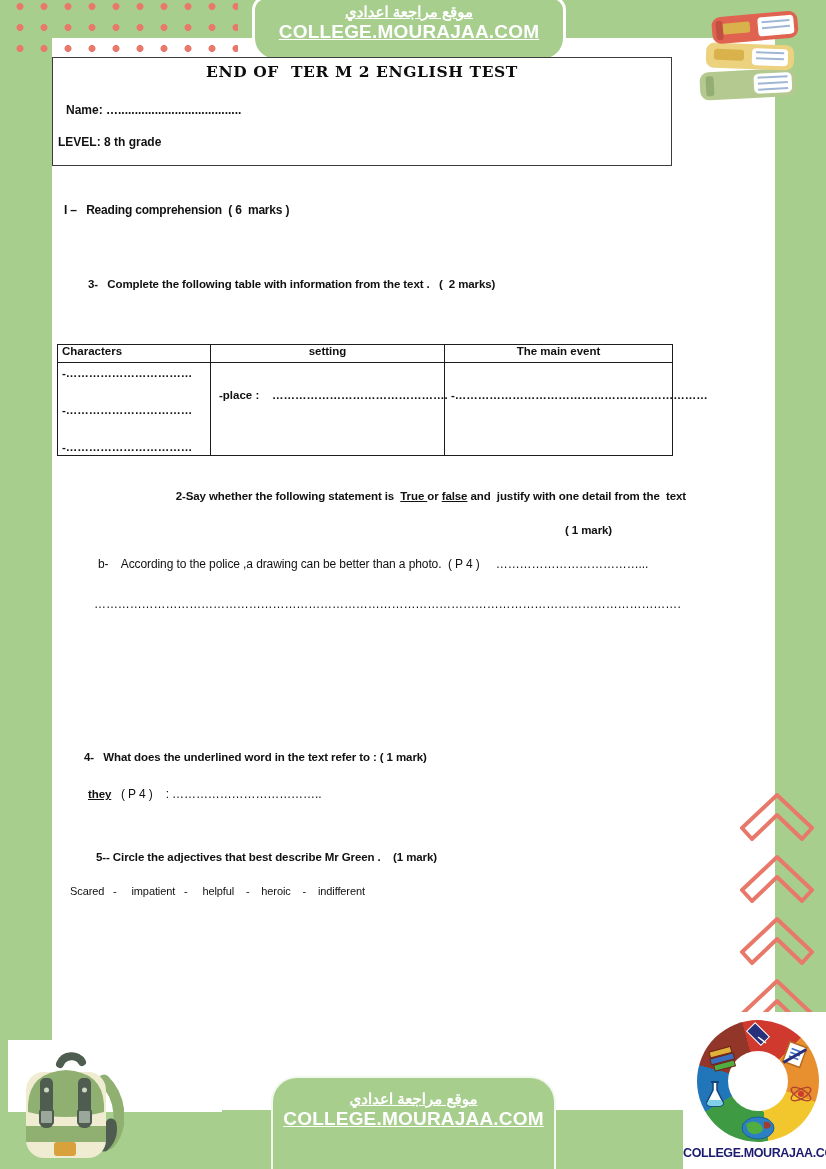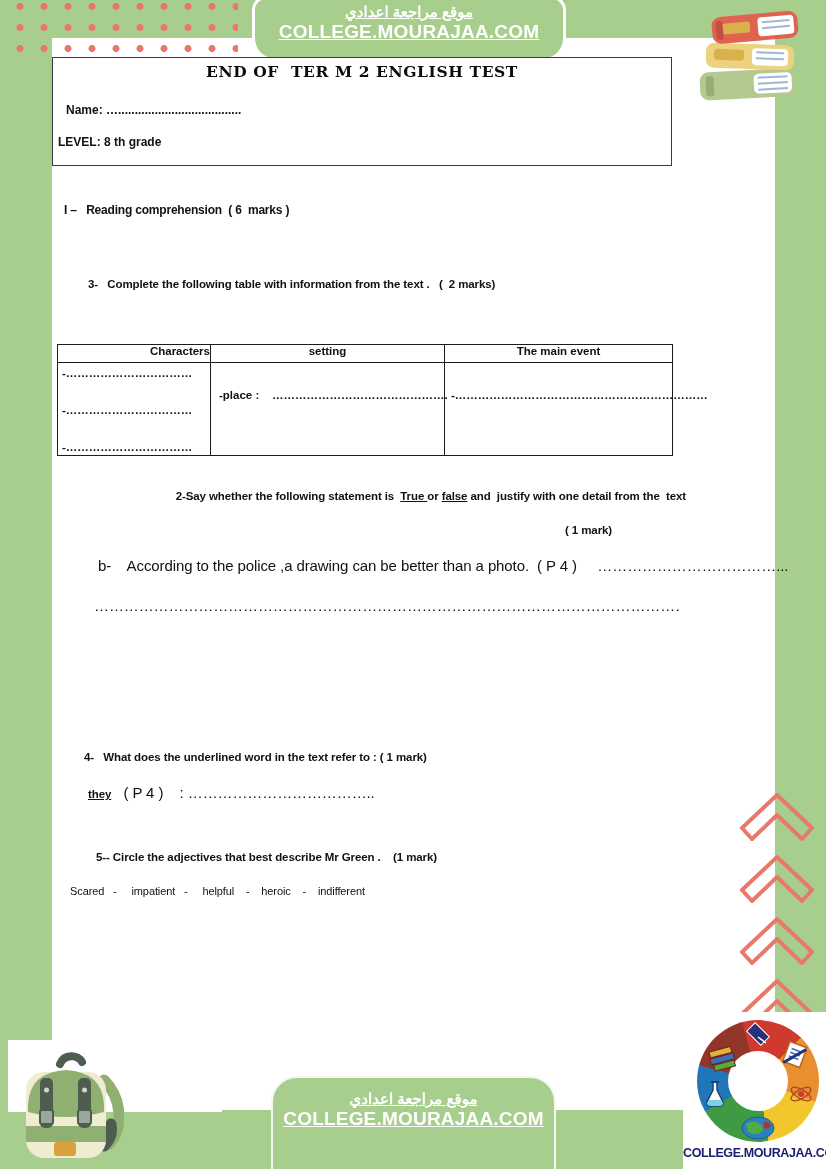--- a/index.html
+++ b/index.html
@@ -29,30 +29,30 @@
     text-decoration:underline;letter-spacing:.2px;}
 
   
   #info-box{left:52px;top:57px;width:618px;height:107px;border:1.5px solid #3c3c3c;background:#fff;}
   #exam-title{left:0;right:0;top:4px;text-align:center;font-family:"DejaVu Serif",serif;
     font-weight:bold;font-size:15.5px;letter-spacing:.6px;color:#0d0d0d;}
   #name-line{left:13px;top:45px;font-size:12px;font-weight:bold;}
   #level-line{left:5px;top:77px;font-size:12px;font-weight:bold;}
 
   .prompt{font-size:11.5px;font-weight:bold;letter-spacing:-.1px;text-align:right;}
-  .plain{font-size:15px;letter-spacing:-.1px;}
+  .plain{font-size:12px;letter-spacing:-.1px;}
 
   #section-heading{left:64px;top:203px;font-size:12px;font-weight:bold;letter-spacing:-.2px;}
   #q3-prompt{left:88px;top:278px;}
 
   
   #q3-table{left:57px;top:344px;width:615px;border-collapse:collapse;table-layout:fixed;}
   #q3-table th,#q3-table td{border:1.6px solid #1c1c1c;font-size:11.5px;vertical-align:top;padding:0;}
   #q3-table th{height:17px;font-weight:bold;}
-  .th-left{text-align:right;padding-left:4px !important;}
+  .th-left{text-align:left;padding-left:4px !important;}
   .th-center{text-align:center;}
   #q3-table td{height:92px;}
   .chars-cell{display:flex;flex-direction:column;justify-content:space-between;height:86px;padding:4px 0 0 4px;font-weight:bold;}
   .setting-cell{padding:26px 0 0 8px;font-weight:bold;}
   .event-cell{padding:26px 0 0 6px;font-weight:bold;}
 
   #q2-line{left:86px;top:490px;width:600px;}
   #q2-mark{left:565px;top:524px;}
   #q2-item{left:98px;top:557px;}
   #q2-answer{left:94px;top:597px;width:586px;height:14px;overflow:hidden;}

